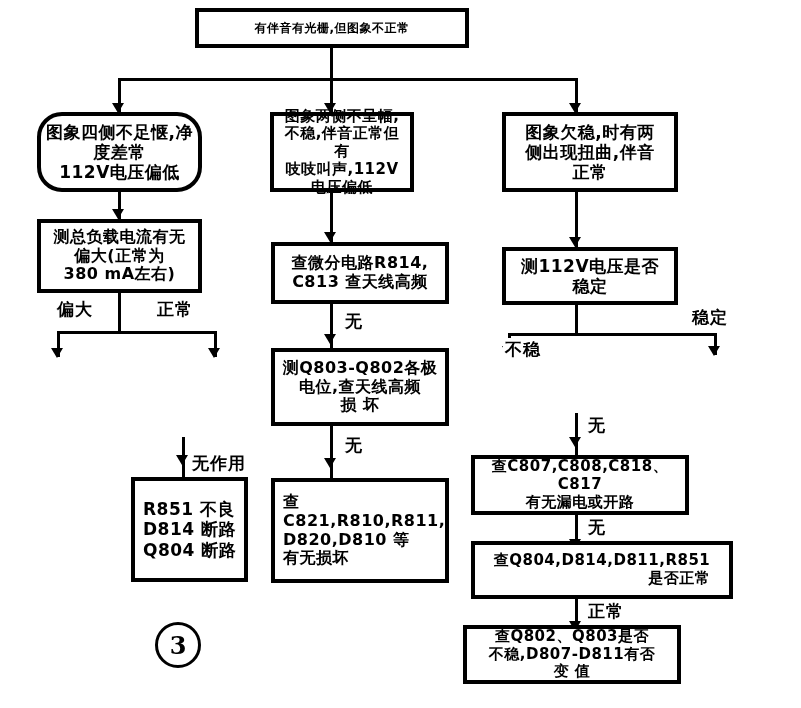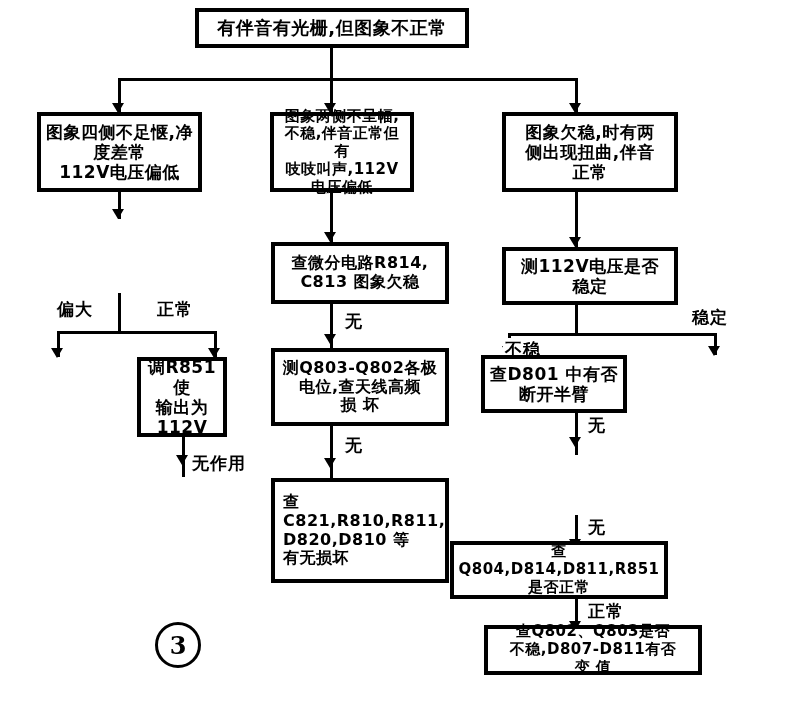--- a/index.html
+++ b/index.html
@@ -28,21 +28,21 @@
     justify-content: center;
     text-align: center;
     line-height: 1.18;
     font-weight: bold;
     letter-spacing: 0.5px;
     padding: 2px 4px;
     white-space: pre-line;
   }
   .box.thick { border-width: 4px; }
 
-  .f18 { font-size: 18px; }
+  .f18 { font-size: 12px; }
   .f17 { font-size: 17px; }
   .f16 { font-size: 16px; }
   .f15 { font-size: 15px; }
 
   .box.lead-left   { justify-content: flex-start; text-align: left; }
 
   
   .ln {
     position: absolute;
     background: #000;
@@ -96,56 +96,59 @@
 
   <div class="ln hl" style="left:118px; top:78px; width:460px;"></div>
 
   <div class="ln vl" style="left:118px; top:78px; height:34px;"></div>
   <div class="ln vl" style="left:330px; top:78px; height:34px;"></div>
   <div class="ln vl" style="left:575px; top:78px; height:34px;"></div>
   <div class="arrow-down" style="left:112px; top:103px;"></div>
   <div class="arrow-down" style="left:324px; top:103px;"></div>
   <div class="arrow-down" style="left:569px; top:103px;"></div>
 
-  <div class="box thick f17" style="left:37px; top:112px; width:165px; height:80px;">图象四侧不足惬,净度差常
+  <div class="box thick f17" style="left:37px; top:112px; width:165px; height:80px;border-radius:25px;">图象四侧不足惬,净度差常
 112V电压偏低</div>
 
   <div class="ln vl" style="left:118px; top:192px; height:27px;"></div>
   <div class="arrow-down" style="left:112px; top:209px;"></div>
 
+  <div class="box thick f16" style="left:37px; top:219px; width:165px; height:74px;">测总负载电流有无
+偏大(正常为
+380 mA左右)</div>
 
   <div class="ln vl" style="left:118px; top:293px; height:38px;"></div>
   <div class="ln hl" style="left:57px; top:331px; width:160px;"></div>
   <div class="ln vl" style="left:57px; top:331px; height:26px;"></div>
   <div class="ln vl" style="left:214px; top:331px; height:26px;"></div>
   <div class="arrow-down" style="left:51px; top:348px;"></div>
   <div class="arrow-down" style="left:208px; top:348px;"></div>
 
   <div class="elabel" style="left:55px; top:298px;">偏大</div>
   <div class="elabel" style="left:155px; top:298px;">正常</div>
 
 
-  <div class="box thick f17" style="left:137px; top:357px; width:90px; height:80px;">调R851使
-输出为
-112V</div>
 
   <div class="ln vl" style="left:182px; top:437px; height:40px;"></div>
   <div class="arrow-down" style="left:176px; top:455px;"></div>
   <div class="elabel" style="left:190px; top:452px;">无作用</div>
 
+  <div class="box thick f17 lead-left" style="left:131px; top:477px; width:117px; height:105px; padding-left:8px;">R851 不良
+D814 断路
+Q804 断路</div>
 
   <div class="box thick f15" style="left:270px; top:112px; width:144px; height:80px;">图象两侧不呈幅,
 不稳,伴音正常但有
 吱吱叫声,112V电压偏低</div>
 
   <div class="ln vl" style="left:330px; top:192px; height:50px;"></div>
   <div class="arrow-down" style="left:324px; top:232px;"></div>
 
   <div class="box thick f16" style="left:271px; top:242px; width:178px; height:62px;">查微分电路R814,
-C813 图象欠稳</div>
+C813 查天线高频</div>
 
   <div class="ln vl" style="left:330px; top:304px; height:44px;"></div>
   <div class="arrow-down" style="left:324px; top:334px;"></div>
   <div class="elabel" style="left:343px; top:310px;">无</div>
 
   <div class="box thick f16" style="left:271px; top:348px; width:178px; height:78px;">测Q803-Q802各极
 电位,查天线高频
 损    坏</div>
 
   <div class="ln vl" style="left:330px; top:426px; height:52px;"></div>
@@ -169,39 +172,39 @@
   <div class="ln vl" style="left:575px; top:305px; height:28px;"></div>
   <div class="ln hl" style="left:508px; top:333px; width:209px;"></div>
   <div class="ln vl" style="left:508px; top:333px; height:22px;"></div>
   <div class="ln vl" style="left:714px; top:333px; height:22px;"></div>
   <div class="arrow-down" style="left:502px; top:346px;"></div>
   <div class="arrow-down" style="left:708px; top:346px;"></div>
 
   <div class="elabel" style="left:503px; top:306px;margin-top:32px;">不稳</div>
   <div class="elabel" style="left:690px; top:306px;">稳定</div>
 
-  <div class="box thick f17" style="left:481px; top:355px; width:146px; height:58px;">查D801 中有否
-断开半臂</div>
 
 
   <div class="ln vl" style="left:575px; top:413px; height:42px;"></div>
   <div class="arrow-down" style="left:569px; top:437px;"></div>
   <div class="elabel" style="left:586px; top:414px;">无</div>
 
+  <div class="box thick f15" style="left:471px; top:455px; width:218px; height:60px;">查C807,C808,C818、C817
+有无漏电或开路</div>
 
   <div class="ln vl" style="left:575px; top:515px; height:42px;"></div>
   <div class="arrow-down" style="left:569px; top:539px;"></div>
   <div class="elabel" style="left:586px; top:516px;">无</div>
 
-  <div class="box thick f15" style="left:450px; top:541px; width:218px; height:58px;">查Q804,D814,D811,R851
+  <div class="box thick f15" style="left:471px; top:541px; width:262px; height:58px;text-align:right;">查Q804,D814,D811,R851
 是否正常</div>
 
   <div class="ln vl" style="left:575px; top:599px; height:42px;"></div>
   <div class="arrow-down" style="left:569px; top:621px;"></div>
   <div class="elabel" style="left:586px; top:600px;">正常</div>
 
-  <div class="box thick f15" style="left:484px; top:625px; width:218px; height:50px;">查Q802、Q803是否
+  <div class="box thick f15" style="left:463px; top:625px; width:218px; height:59px;">查Q802、Q803是否
 不稳,D807-D811有否
 变    值</div>
 
   <div class="circle-num" style="left:155px; top:622px;">3</div>
 
 </div>
 
 </body></html>

